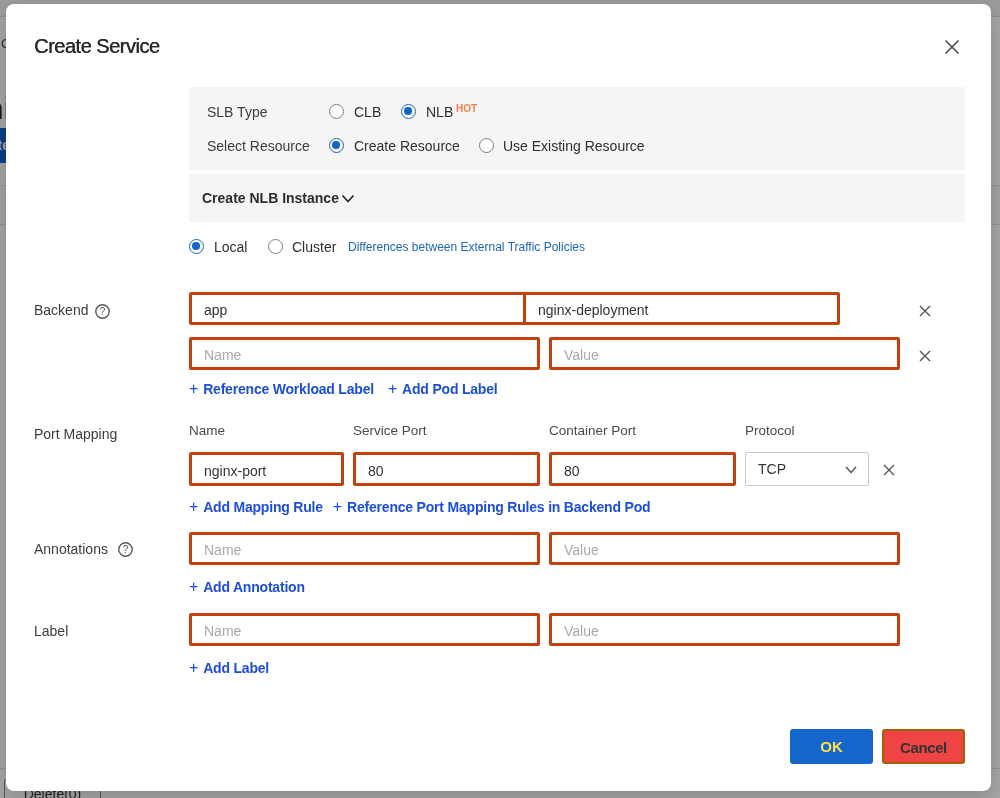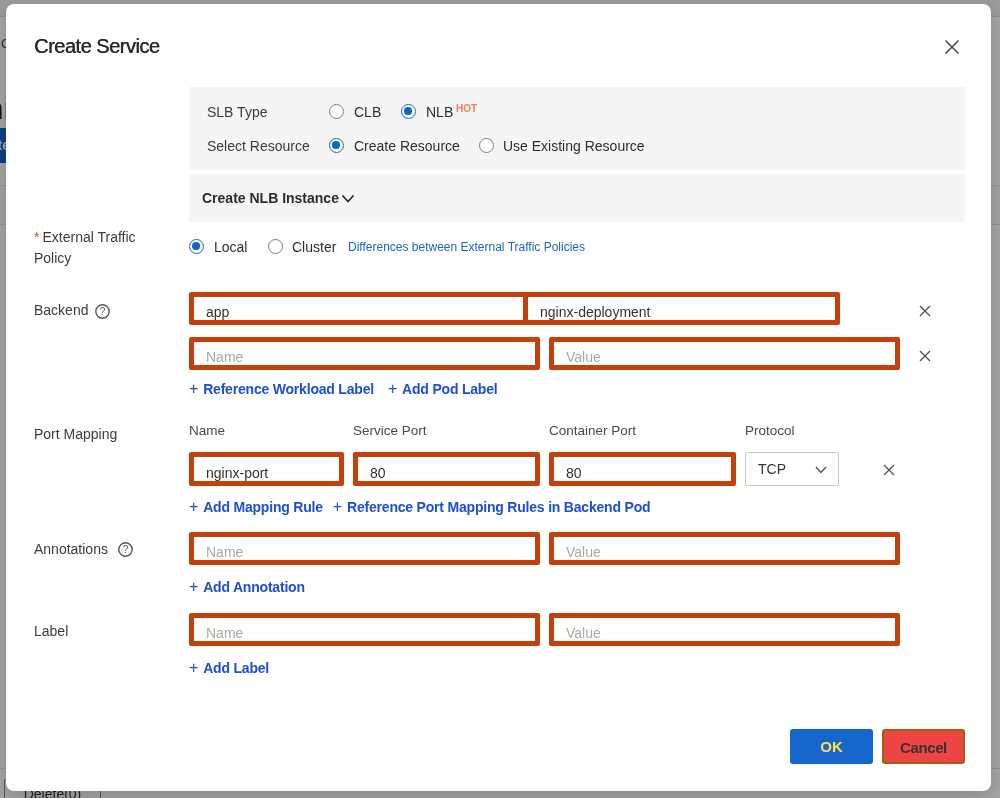--- a/index.html
+++ b/index.html
@@ -31,21 +31,21 @@
   .radio { position:absolute; width:15px; height:15px; border-radius:50%; border:1.5px solid #76808e; background:#fff; }
   .radio.on { border-color:#1265c9; }
   .radio.on::after { content:""; position:absolute; left:2.3px; top:2.3px; width:7.4px; height:7.4px; border-radius:50%; background:#1265c9; }
   .rlab { position:absolute; top:0; line-height:20px; font-size:14px; color:#2f2f2f; }
   .hot { position:absolute; font-size:10px; font-weight:700; color:#f08050; }
   
   .llab { position:absolute; left:28px; font-size:14px; color:#3c3c3c; line-height:21px; }
   .star { color:#e04040; margin-right:3px; }
   .qicon { position:absolute; width:15px; height:15px; }
   
-  .inp { position:absolute; height:33px; border:5px solid #c2410c; border-radius:2px; background:#fff; font-size:14px; color:#333; line-height:31px; padding-left:12px; white-space:nowrap; overflow:hidden; }
+  .inp { position:absolute; height:33px; border:3px solid #c2410c; border-radius:2px; background:#fff; font-size:14px; color:#333; line-height:31px; padding-left:12px; white-space:nowrap; overflow:hidden; }
   .ph { color:#a9a9a9; }
   .xbtn { position:absolute; width:14px; height:14px; }
   
   .links { position:absolute; font-size:14px; font-weight:600; color:#1d4ed8; line-height:20px; white-space:nowrap; letter-spacing:-0.2px; }
   .links .plus { font-weight:400; font-size:16px; margin-right:5px; }
   .links .item { margin-right:14px; }
   .dlink { position:absolute; font-size:12px; color:#1d65c5; line-height:20px; }
   .colhead { position:absolute; font-size:13.5px; color:#4a4a4a; line-height:18px; }
   
   .sel { position:absolute; height:34px; border:1px solid #c8c8c8; border-radius:2px; background:#fff; font-size:14px; color:#333; line-height:32px; padding-left:12px; }
@@ -95,21 +95,20 @@
       </div>
     </div>
 
     <div class="band band2">
       <span class="bt">Create NLB Instance</span>
       <svg style="position:absolute; left:152px; top:20px;" width="14" height="9" viewBox="0 0 14 9">
         <path d="M1.5 1.5 L7 7.5 L12.5 1.5" fill="none" stroke="#2b2b2b" stroke-width="1.8"></path>
       </svg>
     </div>
 
-    <div class="llab" style="top:223px;"><span class="star">*</span>External Traffic<br>Policy</div>
     <span class="radio on" style="left:183px; top:235px;"></span>
     <span class="rlab" style="left:208px; top:233px;">Local</span>
     <span class="radio" style="left:262px; top:235px;"></span>
     <span class="rlab" style="left:286px; top:233px;">Cluster</span>
     <div class="dlink" style="left:342px; top:233px;">Differences between External Traffic Policies</div>
 
     <div class="llab" style="top:296px;">Backend</div>
     <div class="qicon" style="left:89px; top:300px;">
       <svg width="15" height="15" viewBox="0 0 15 15">
         <circle cx="7.5" cy="7.5" r="6.7" fill="none" stroke="#595959" stroke-width="1.4"></circle>
@@ -129,21 +128,21 @@
     <div class="links" style="left:183px; top:375px;"><span class="item"><span class="plus">+</span>Reference Workload Label</span><span class="item"><span class="plus">+</span>Add Pod Label</span></div>
 
     <div class="llab" style="top:420px;">Port Mapping</div>
     <div class="colhead" style="left:183px; top:418px;">Name</div>
     <div class="colhead" style="left:347px; top:418px;">Service Port</div>
     <div class="colhead" style="left:543px; top:418px;">Container Port</div>
     <div class="colhead" style="left:739px; top:418px;">Protocol</div>
     <div class="inp" style="left:183px; top:448px; width:155px; height:34px; line-height:32px;">nginx-port</div>
     <div class="inp" style="left:347px; top:448px; width:187px; height:34px; line-height:32px;">80</div>
     <div class="inp" style="left:543px; top:448px; width:187px; height:34px; line-height:32px;">80</div>
-    <div class="sel" style="left:739px; top:448px; width:94px;">TCP
+    <div class="sel" style="left:739px; top:448px; width:124px;">TCP
       <svg width="12" height="8" viewBox="0 0 12 8">
         <path d="M1 1 L6 6.5 L11 1" fill="none" stroke="#555" stroke-width="1.5"></path>
       </svg>
     </div>
     <div class="xbtn" style="left:876px; top:459px;"><svg width="14" height="14" viewBox="0 0 14 14">
         <path d="M2 2 L12 12 M12 2 L2 12" stroke="#555" stroke-width="1.4"></path>
       </svg></div>
     <div class="links" style="left:183px; top:493px;"><span class="item" style="margin-right:10px;"><span class="plus">+</span>Add Mapping Rule</span><span class="item"><span class="plus">+</span>Reference Port Mapping Rules in Backend Pod</span></div>
 
     <div class="llab" style="top:535px;">Annotations</div>

